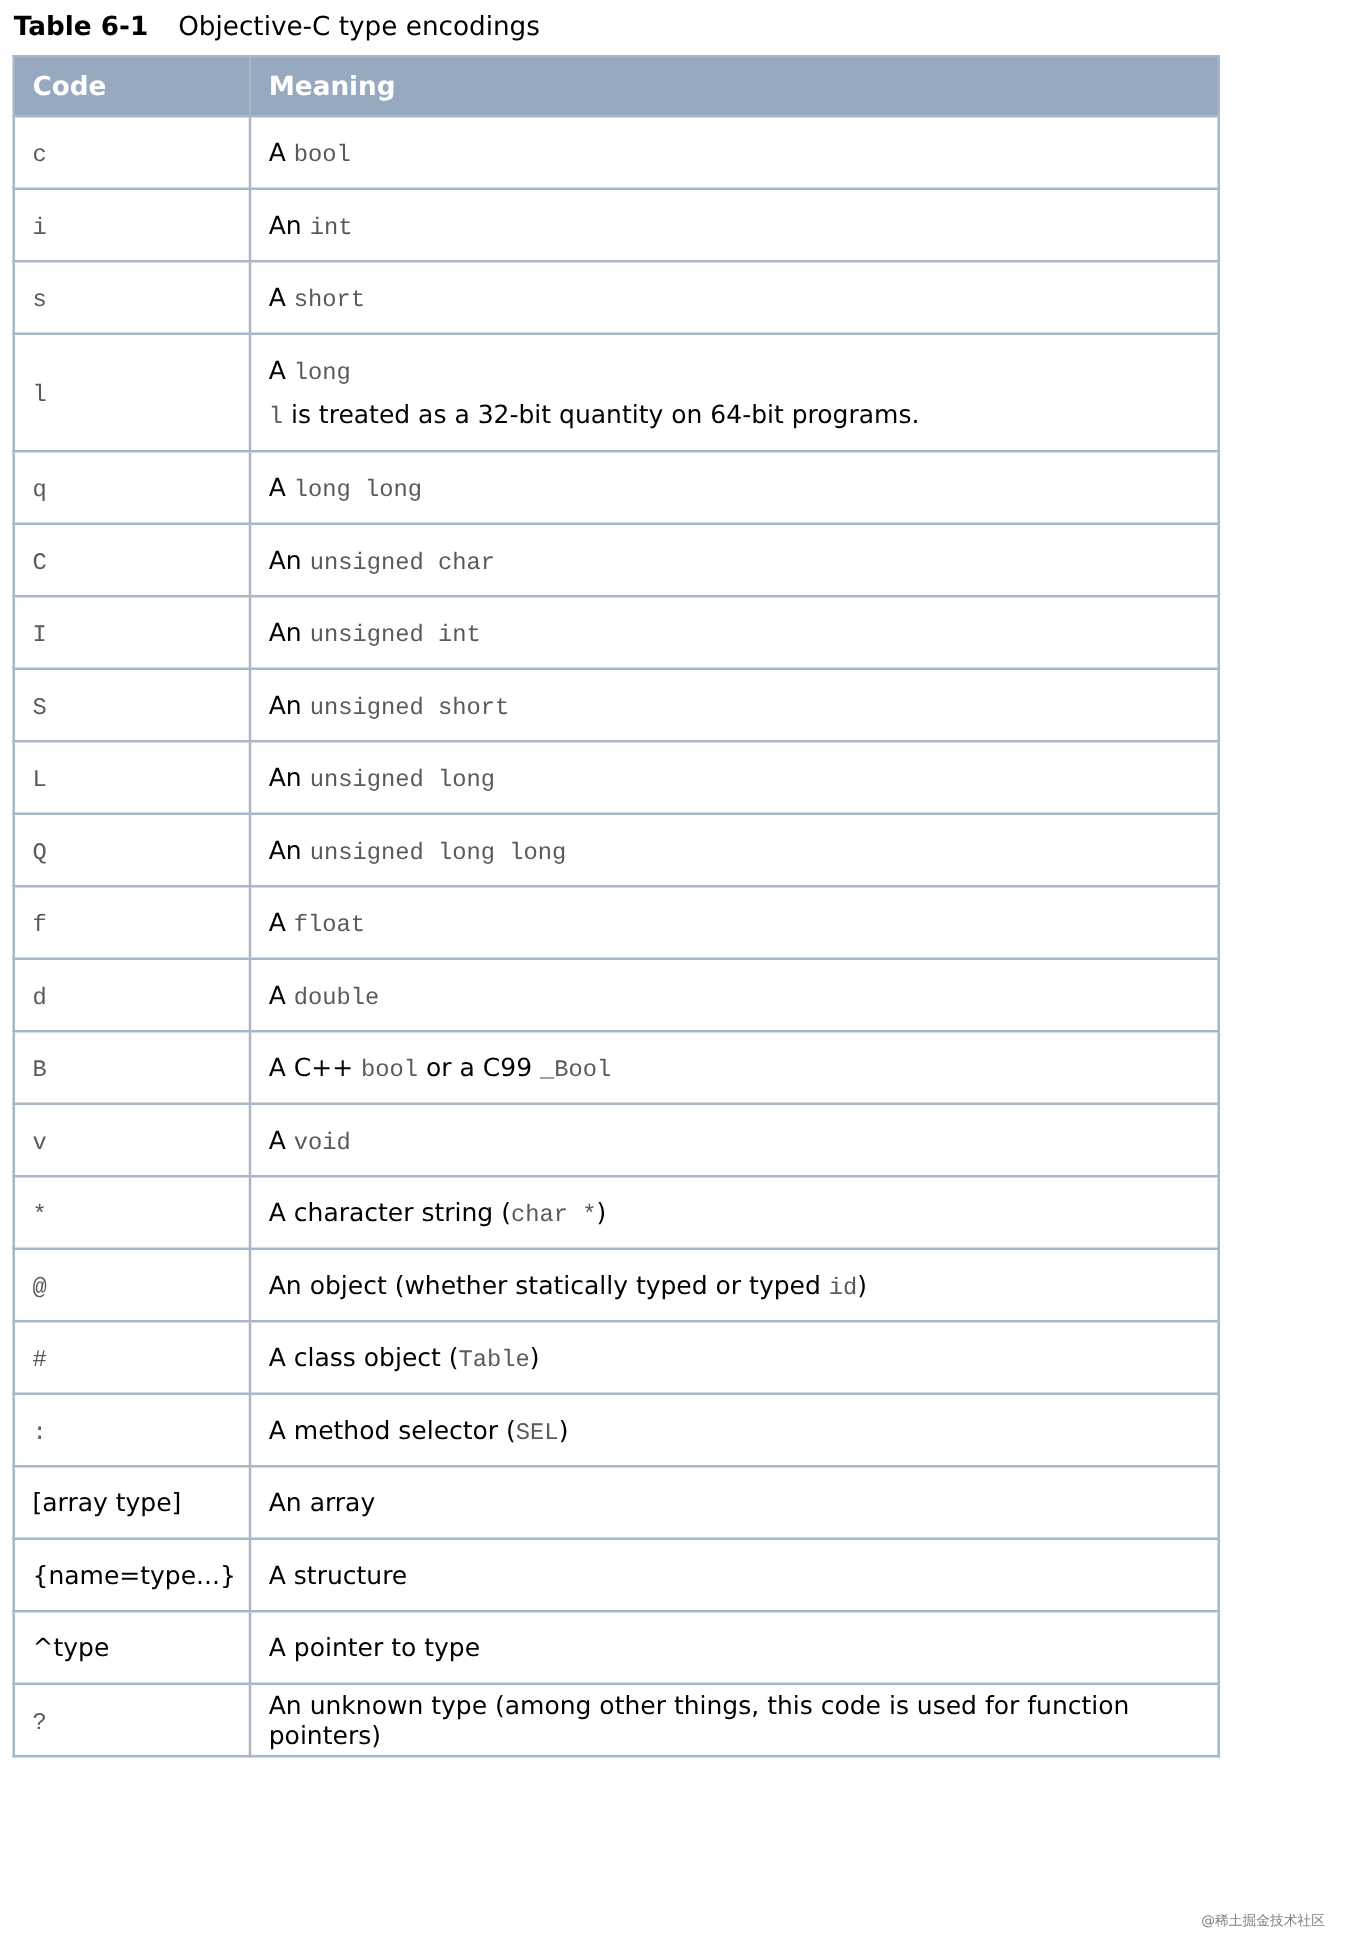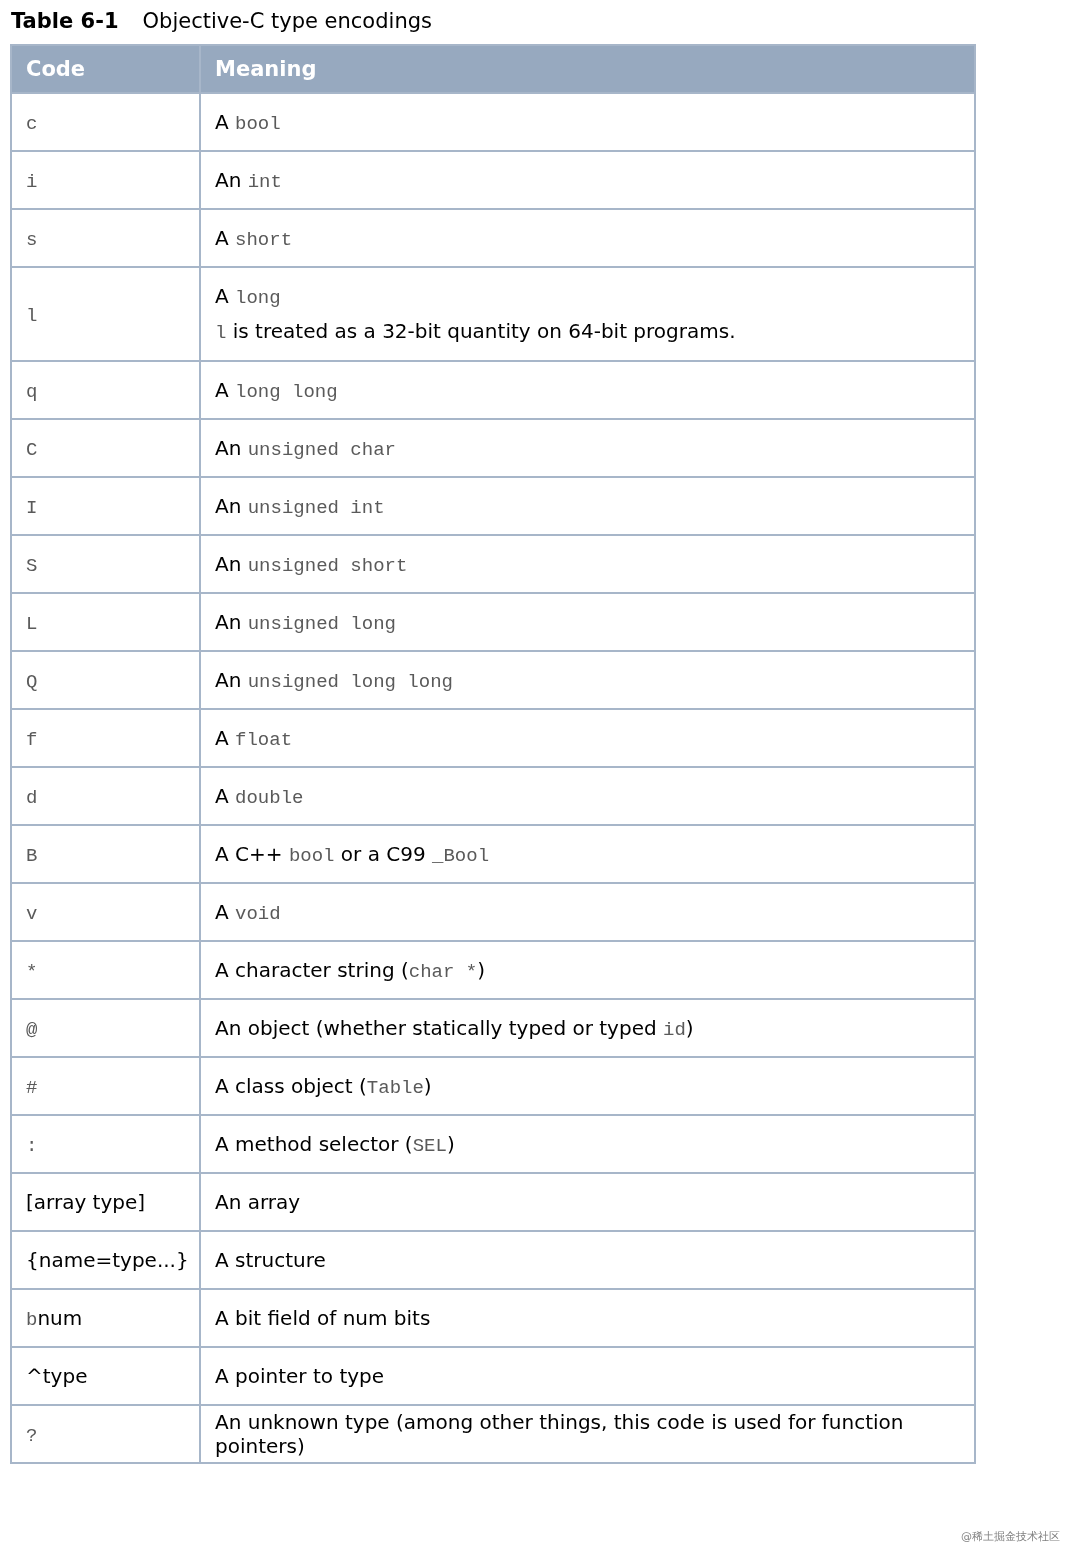--- a/index.html
+++ b/index.html
@@ -151,26 +151,20 @@
           <div><span>An array</span></div>
         </td>
       </tr>
       <tr>
         <td><span>{</span><span class="it">name=type...</span><span>}</span></td>
         <td class="meaning">
           <div><span>A structure</span></div>
         </td>
       </tr>
       <tr>
-        <td><span class="code">b</span><span>num</span></td>
-        <td class="meaning">
-          <div><span>A bit field of </span><span class="it">num</span><span> bits</span></div>
-        </td>
-      </tr>
-      <tr>
         <td><span>^type</span></td>
         <td class="meaning">
           <div><span>A pointer to </span><span class="it">type</span></div>
         </td>
       </tr>
       <tr>
         <td><span class="code">?</span></td>
         <td class="meaning">
           <div><span>An unknown type (among other things, this code is used for function pointers)</span></div>
         </td>

